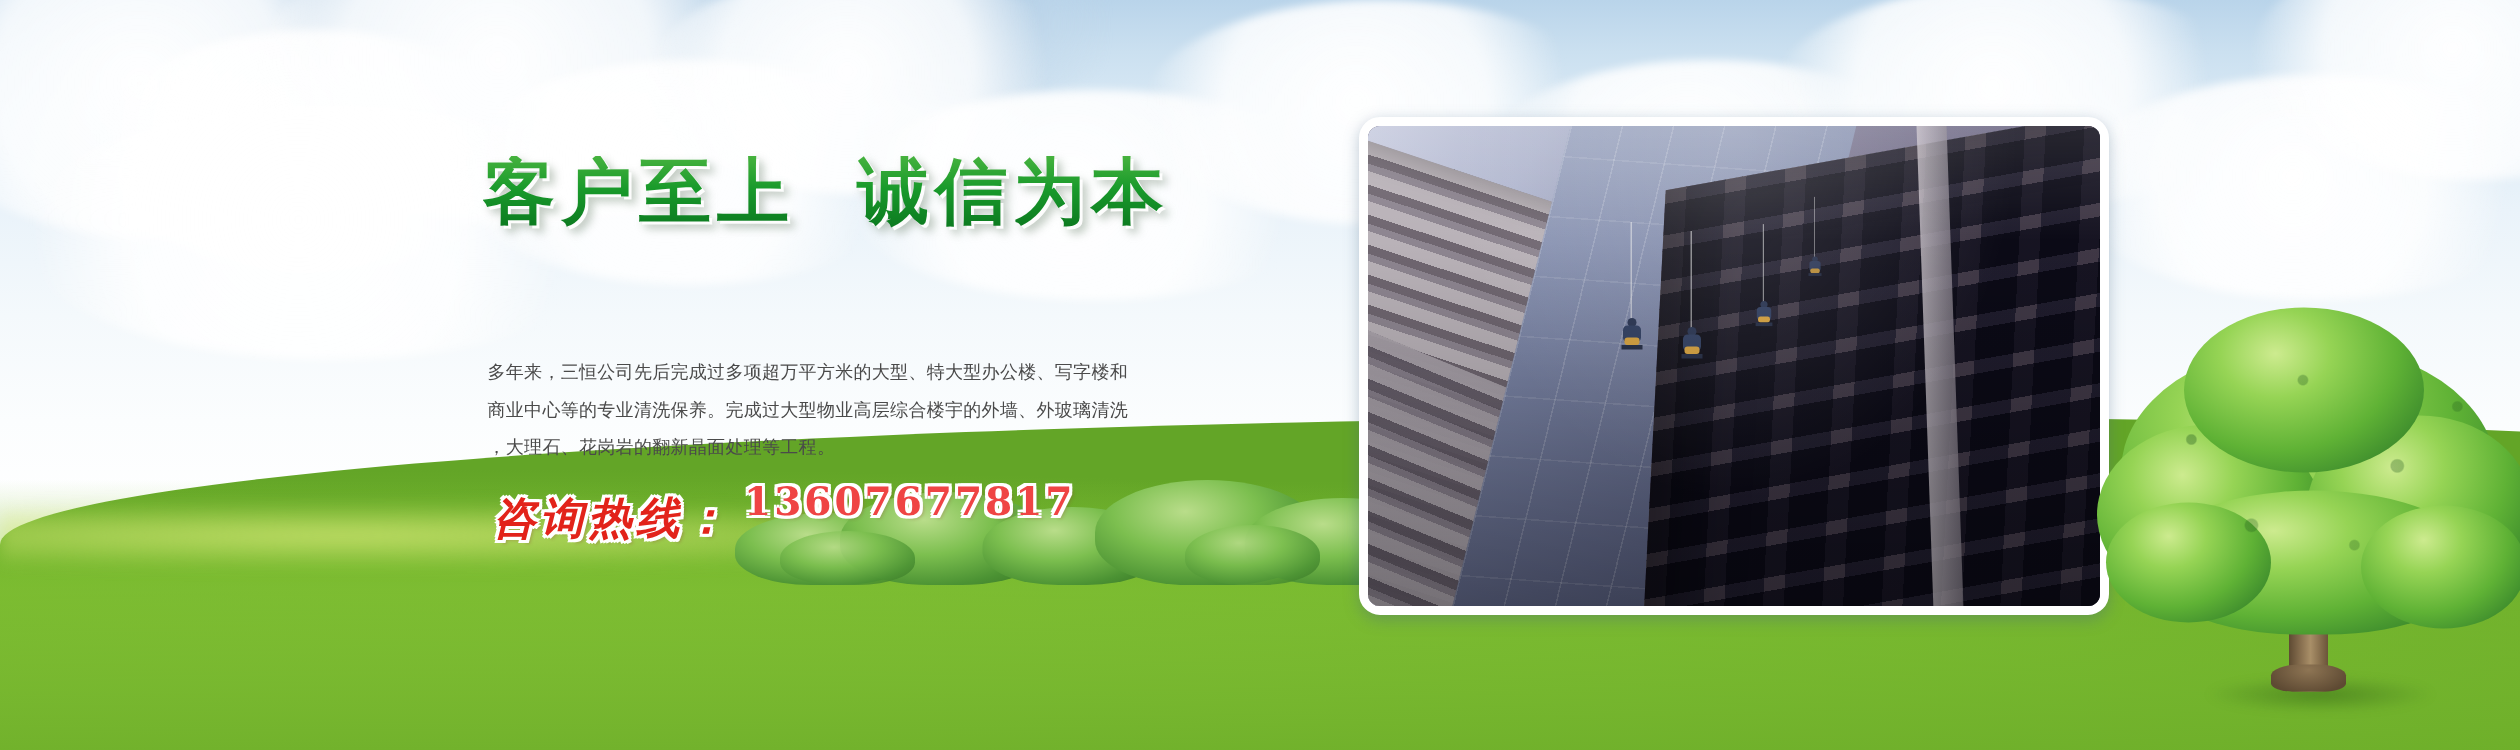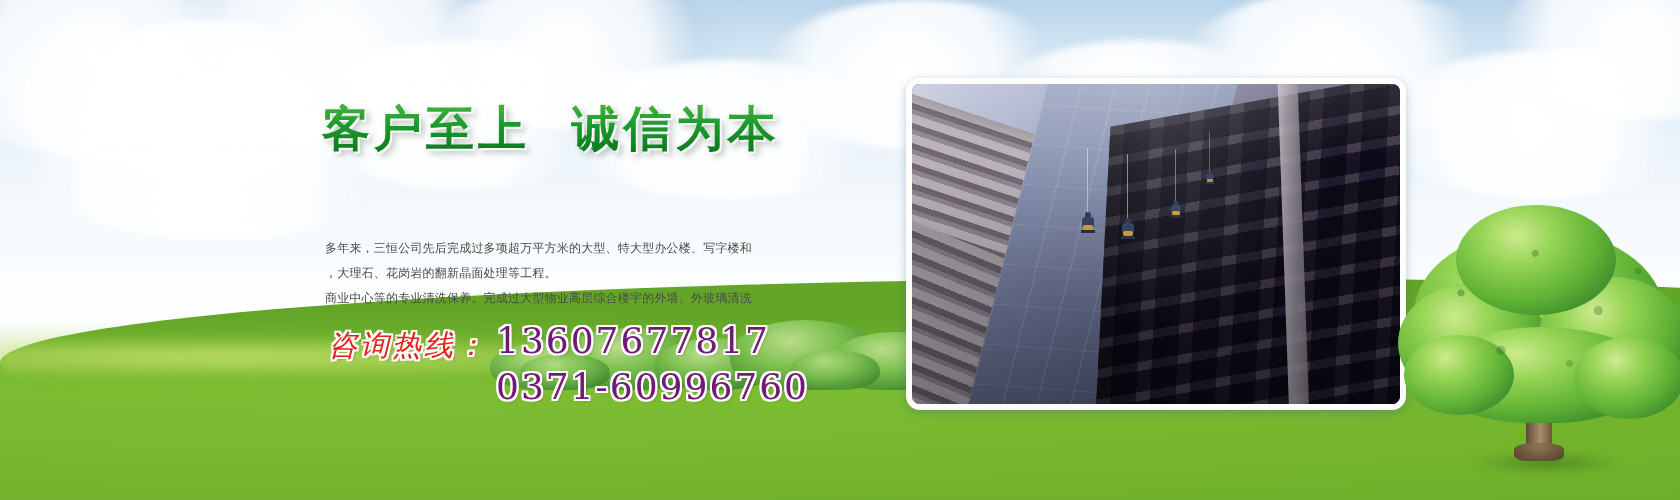--- a/index.html
+++ b/index.html
@@ -124,40 +124,40 @@
     line-height:25px;
     color:#4a4a4a;
     letter-spacing:.2px;
   }
   .para p{margin:0;}
 
   
   .hot-label{
     position:absolute; left:328px; top:326px;
     font-family:"DejaVu Serif", serif;
-    font-weight:400;
+    font-weight:700;
     font-style:italic;
     font-size:29px;
     letter-spacing:3px;
     color:#e2231a;
     text-shadow:
       -2px -2px 0 #fff,  2px -2px 0 #fff,
       -2px  2px 0 #fff,  2px  2px 0 #fff,
        0   -2px 0 #fff,  0    2px 0 #fff,
       -2px  0   0 #fff,  2px  0   0 #fff,
        3px 3px 2px rgba(140,60,50,.25);
     white-space:nowrap;
   }
   .hot-num{
     position:absolute;
     font-family:"DejaVu Serif", serif;
-    font-weight:400;
-    font-size:36px;
+    font-weight:700;
+    font-size:26px;
     letter-spacing:2px;
-    color:#701a75;
+    color:#ef4444;
     text-shadow:
       -2px -2px 0 #fff,  2px -2px 0 #fff,
       -2px  2px 0 #fff,  2px  2px 0 #fff,
        0   -2px 0 #fff,  0    2px 0 #fff,
       -2px  0   0 #fff,  2px  0   0 #fff,
        3px 3px 2px rgba(140,60,50,.22);
     white-space:nowrap;
   }
   .hot-num.n1{left:496px; top:320px;}
   .hot-num.n2{left:496px; top:366px;}
@@ -346,27 +346,26 @@
     <div class="tb" style="left:480px; width:100px; height:50px;"></div>
     <div class="tb" style="left:30px;  width:90px;  height:36px; opacity:.85;"></div>
     <div class="tb" style="left:300px; width:90px;  height:40px; opacity:.85;"></div>
   </div>
 
   <div class="headline">客户至上  诚信为本</div>
 
 
   <div class="para">
     <p>多年来，三恒公司先后完成过多项超万平方米的大型、特大型办公楼、写字楼和</p>
+    <p>商业中心等的专业清洗保养。完成过大型物业高层综合楼宇的外墙、外玻璃清洗</p>
     <p>，大理石、花岗岩的翻新晶面处理等工程。</p>
-    <p>商业中心等的专业清洗保养。完成过大型物业高层综合楼宇的外墙、外玻璃清洗</p>
   </div>
 
   <div class="hot-label">咨询热线：</div>
   <div class="hot-num n1">13607677817</div>
-  <div class="hot-num n2">0371-60996760</div>
 
   <div class="photo-frame">
     <div class="photo">
       <div class="ph-sky"></div>
       <div class="wing"></div>
       <div class="wing2"></div>
       <div class="glass"></div>
       <div class="tower"></div>
       <div class="tower-edge"></div>
 

